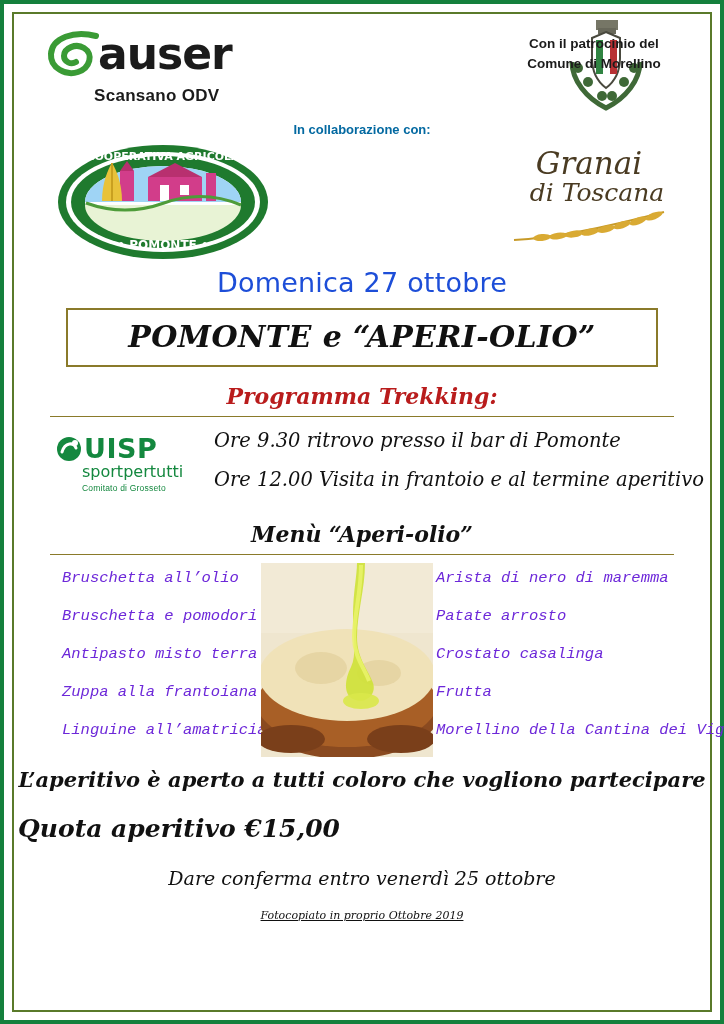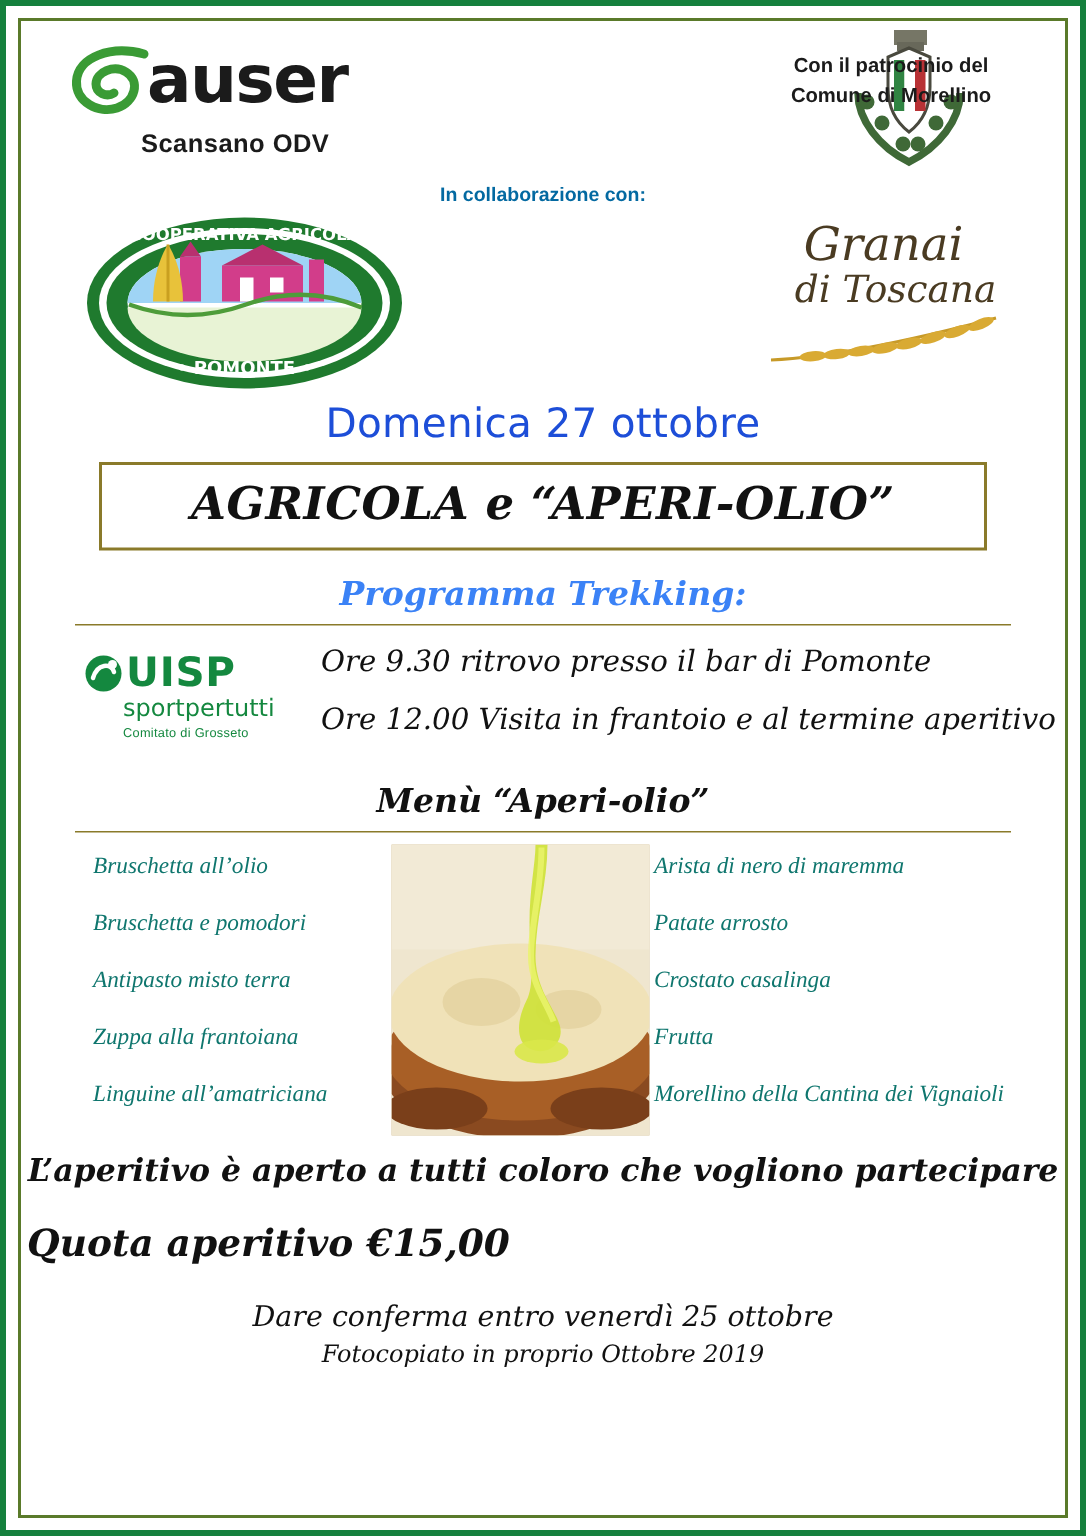--- a/index.html
+++ b/index.html
@@ -162,21 +162,21 @@
     color: #111;
   }
 
   .prog-head {
     text-align: center;
     font-family: "DejaVu Serif", serif;
     font-style: italic;
     font-weight: bold;
     font-size: 22px;
     margin-top: 16px;
-    color: #3b82f6;
+    color: #b91c1c;
   }
   .hr {
     border: 0;
     border-top: 1.5px solid #8a7a2a;
     margin: 7px 32px 0 32px;
   }
 
   
   .program {
     position: relative;
@@ -241,24 +241,24 @@
 
   
   .menu-area {
     position: relative;
     height: 200px;
     margin-top: 8px;
   }
   .menu-col {
     position: absolute;
     top: 6px;
-    font-family: Liberation Serif, serif;
+    font-family: Liberation Mono, monospace;
     font-style: italic;
     font-size: 15.5px;
-    color: #0f766e;
+    color: #6d28d9;
   }
   .menu-col.left { left: 44px; width: 210px; }
   .menu-col.right { left: 418px; width: 270px; }
   .menu-col div { margin-bottom: 20px; white-space: nowrap; }
 
   .photo {
     position: absolute;
     left: 243px;
     top: 0;
     width: 172px;
@@ -300,23 +300,24 @@
     font-family: "DejaVu Serif", serif;
     font-style: italic;
     font-size: 19.5px;
     color: #111;
     margin-top: 20px;
   }
   .foot5 {
     text-align: center;
     font-family: "DejaVu Serif", serif;
     font-style: italic;
-    font-size: 16px;
-    color: #111;
-    margin-top: 4px;
+    font-size: 11px;
+    color: #111;
+    margin-top: 20px;
+    text-decoration: underline;
   }
 </style>
 </head>
 <body>
 
 <div class="poster">
   <div class="frame"></div>
   <div class="inner">
 
     <div class="top">
@@ -400,21 +401,21 @@
             <ellipse cx="54" cy="28" rx="9" ry="3.4" transform="rotate(-7 54 28)"></ellipse>
             <ellipse cx="38" cy="29.5" rx="9" ry="3.4" transform="rotate(-5 38 29.5)"></ellipse>
           </g>
         </svg>
       </div>
     </div>
 
     <div class="date-line">Domenica 27 ottobre</div>
 
     <div class="title-box">
-      <div class="t">AGRICOLA e “APERI-OLIO”</div>
+      <div class="t">POMONTE e “APERI-OLIO”</div>
     </div>
 
     <div class="prog-head">Programma Trekking:</div>
     <hr class="hr">
 
     <div class="program">
       <div class="uisp">
         <div class="uisp-row">
           <svg class="uisp-dot" viewBox="0 0 26 26">
             <circle cx="13" cy="13" r="12" fill="#14883f"></circle>

